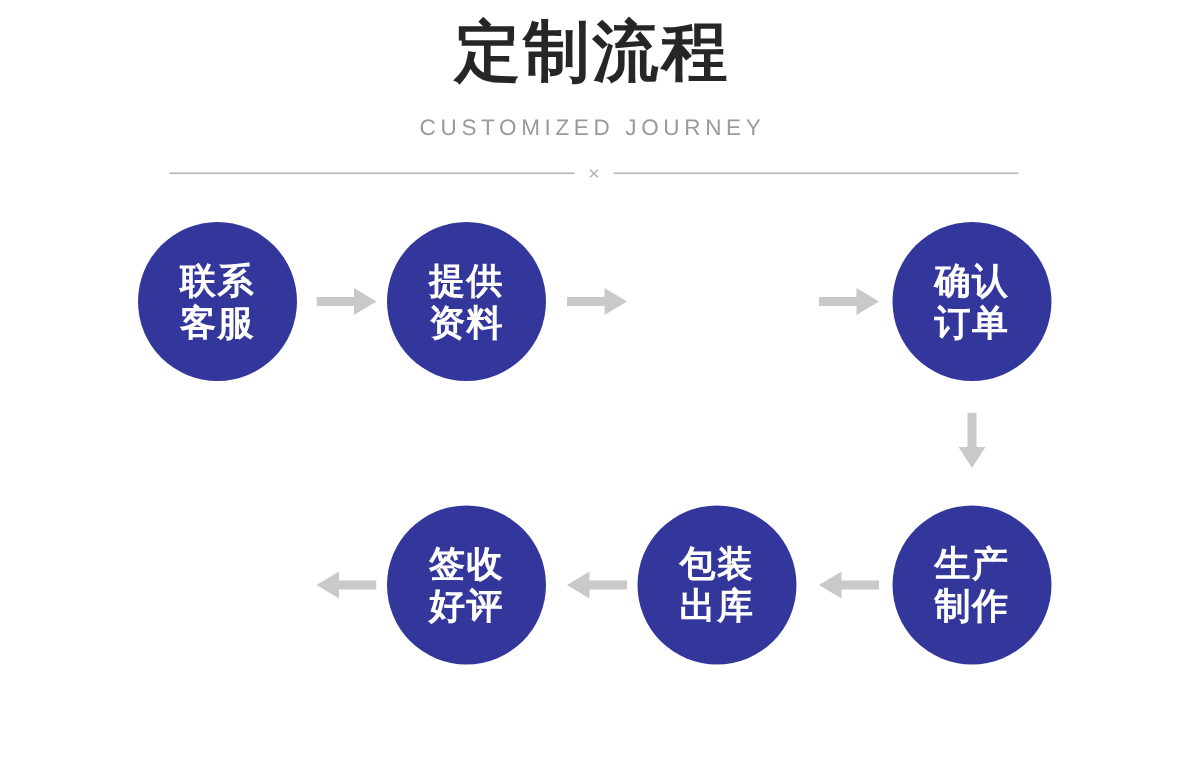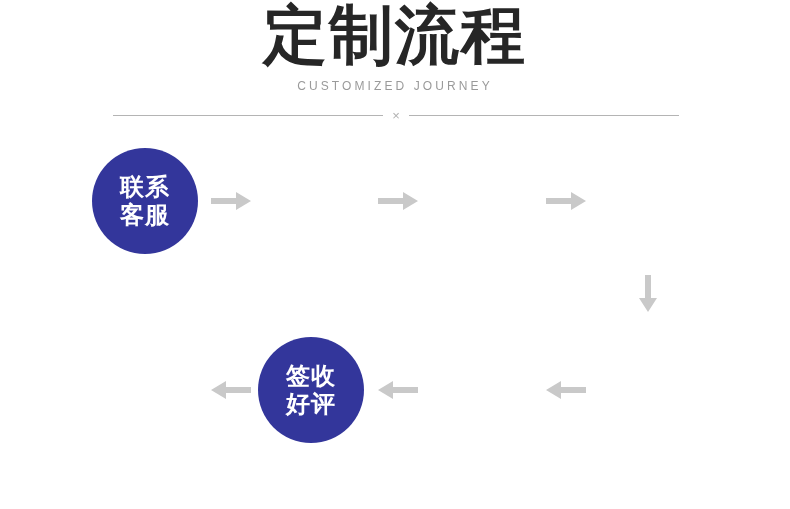--- a/index.html
+++ b/index.html
@@ -30,35 +30,35 @@
     width: 790px;
     height: 125px;
   }
 
   .main-title {
     position: absolute;
     left: 0;
     top: 4px;
     width: 790px;
     text-align: center;
-    font-size: 64px;
+    font-size: 44px;
     line-height: 62px;
     font-weight: bold;
     color: #262626;
     letter-spacing: 2px;
     font-family: "DejaVu Sans", "Liberation Sans", sans-serif;
   }
 
   .sub-title {
     position: absolute;
     left: 0;
     top: 77px;
     width: 790px;
     text-align: center;
-    font-size: 12px;
+    font-size: 15px;
     line-height: 18px;
     font-weight: normal;
     color: #9a9a9a;
     letter-spacing: 3.1px;
     font-family: "Liberation Sans", sans-serif;
   }
 
   .divider {
     position: absolute;
     left: 113px;
@@ -175,48 +175,64 @@
       <span class="node-line">联系</span>
       <span class="node-line">客服</span>
     </div>
 
     <div class="arrow-h a1">
       <svg width="40" height="22" viewBox="0 0 40 22">
         <polygon points="0,8 25,8 25,2 40,11 25,20 25,14 0,14" fill="#c9c9c9"></polygon>
       </svg>
     </div>
 
+    <div class="node n2">
+      <span class="node-line">提供</span>
+      <span class="node-line">资料</span>
+    </div>
 
     <div class="arrow-h a2">
       <svg width="40" height="22" viewBox="0 0 40 22">
         <polygon points="0,8 25,8 25,2 40,11 25,20 25,14 0,14" fill="#c9c9c9"></polygon>
       </svg>
     </div>
 
 
     <div class="arrow-h a3">
       <svg width="40" height="22" viewBox="0 0 40 22">
         <polygon points="0,8 25,8 25,2 40,11 25,20 25,14 0,14" fill="#c9c9c9"></polygon>
       </svg>
     </div>
 
+    <div class="node n4">
+      <span class="node-line">确认</span>
+      <span class="node-line">订单</span>
+    </div>
 
     <div class="arrow-v">
       <svg width="22" height="37" viewBox="0 0 22 37">
         <polygon points="8,0 14,0 14,23 20,23 11,37 2,23 8,23" fill="#c9c9c9"></polygon>
       </svg>
     </div>
 
+    <div class="node n5">
+      <span class="node-line">生产</span>
+      <span class="node-line">制作</span>
+    </div>
 
     <div class="arrow-h a5">
       <svg width="40" height="22" viewBox="0 0 40 22">
         <polygon points="40,8 15,8 15,2 0,11 15,20 15,14 40,14" fill="#c9c9c9"></polygon>
       </svg>
     </div>
 
+    <div class="node n6">
+      <span class="node-line">包装</span>
+      <span class="node-line">出库</span>
+    </div>
 
     <div class="arrow-h a6">
       <svg width="40" height="22" viewBox="0 0 40 22">
         <polygon points="40,8 15,8 15,2 0,11 15,20 15,14 40,14" fill="#c9c9c9"></polygon>
       </svg>
     </div>
 
     <div class="node n7">
       <span class="node-line">签收</span>
       <span class="node-line">好评</span>

